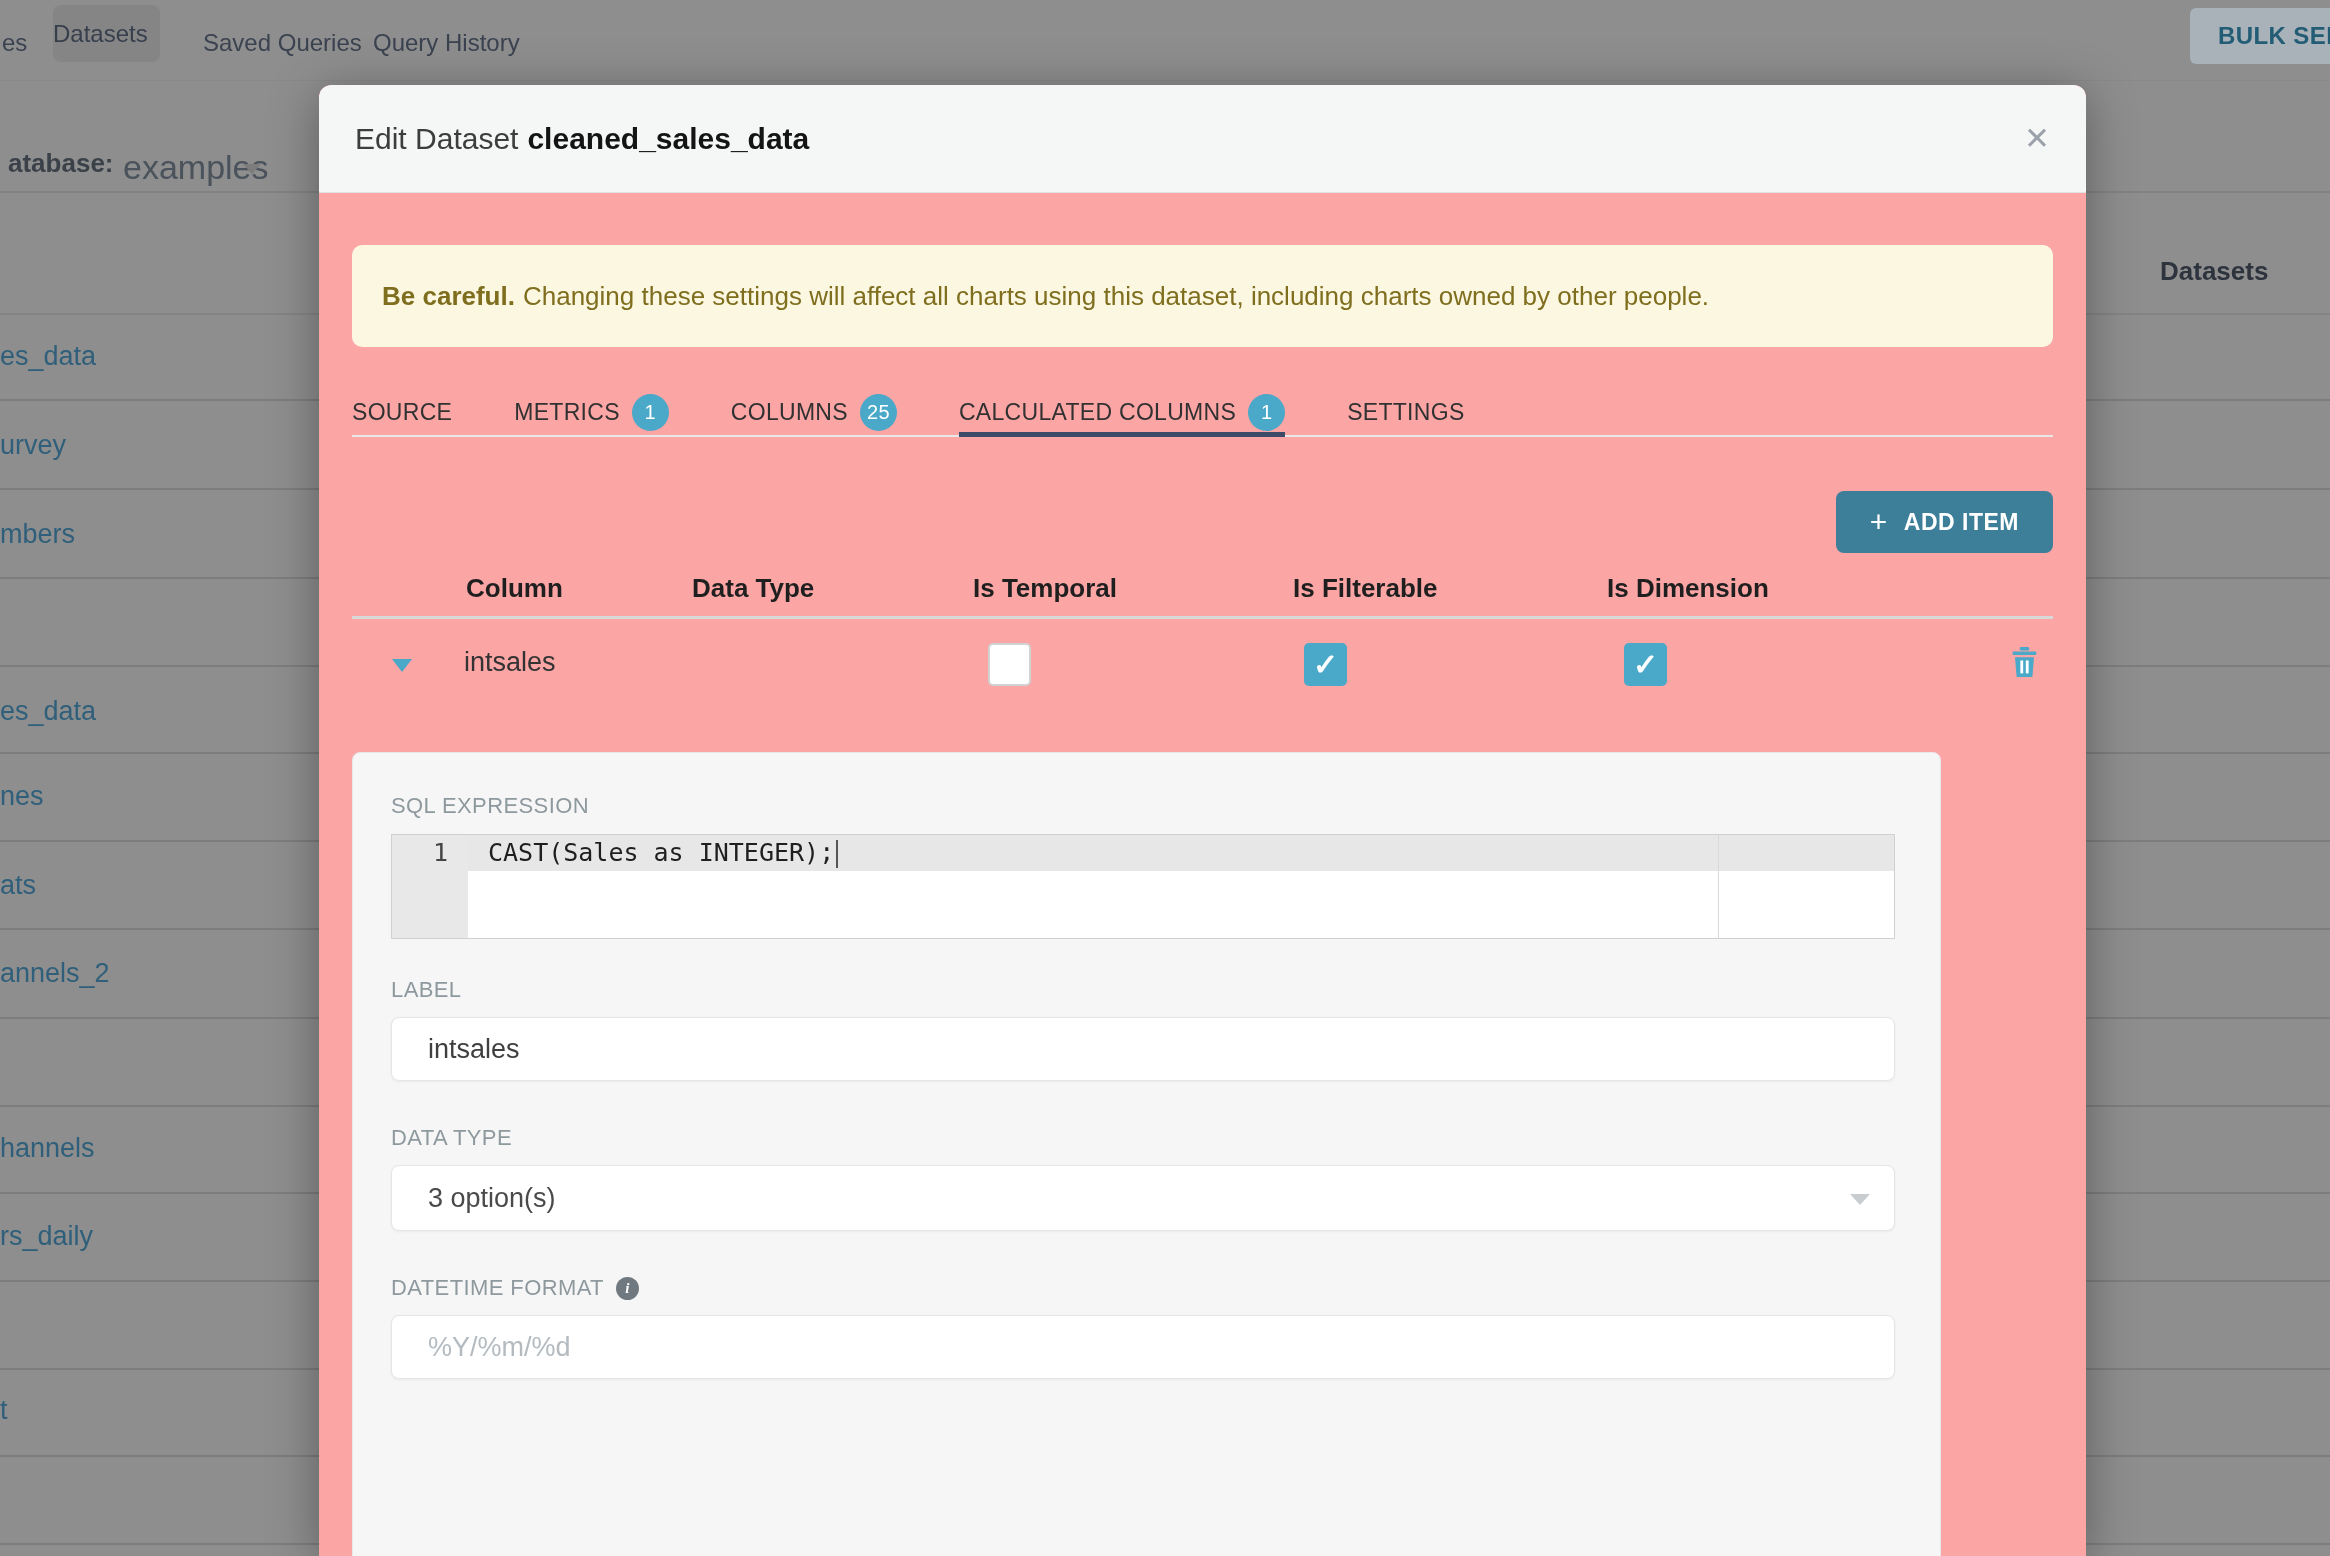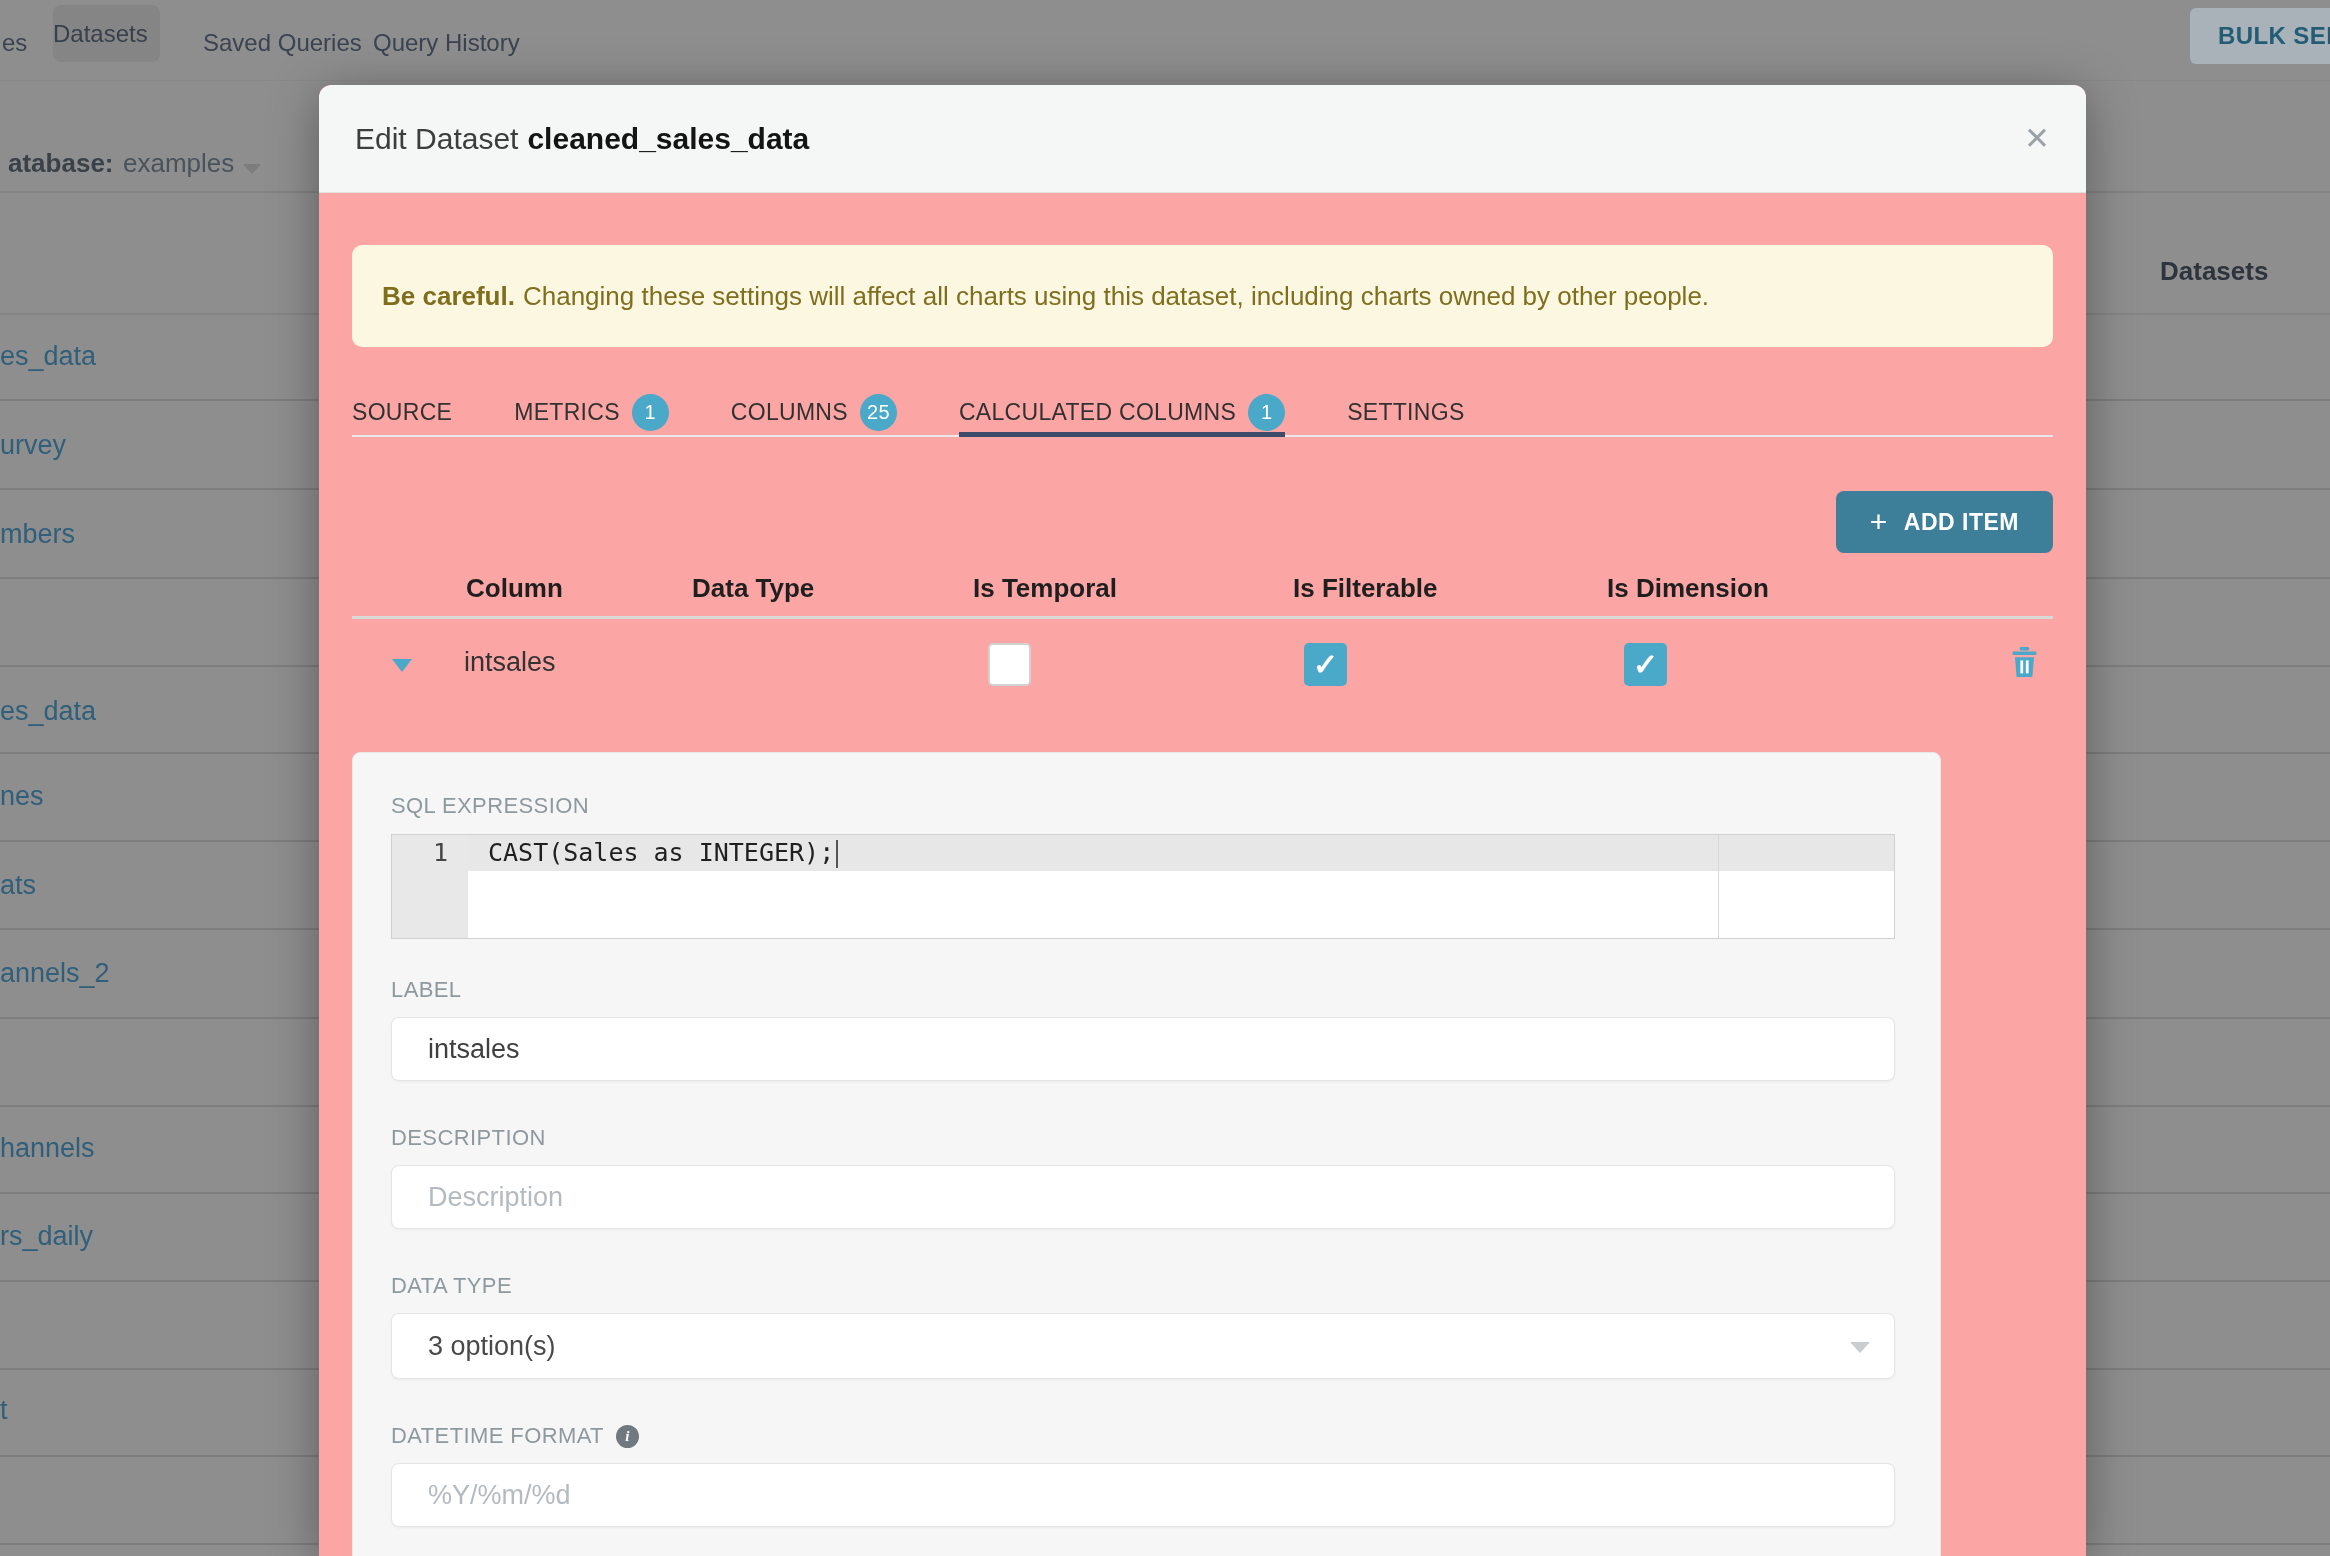--- a/index.html
+++ b/index.html
@@ -14,21 +14,21 @@
   .nav-pill { position:absolute; left:53px; top:5px; width:107px; height:57px;
     background:#858585; border-radius:8px; display:flex; align-items:center; justify-content:flex-start; }
   .nav-pill span { font-size:24px; color:#373f4d; }
   .nav-item { position:absolute; top:29px; font-size:24px; color:#3b4250; white-space:nowrap; }
   .nav-item.sq { left:203px; } .nav-item.qh { left:373px; }
   .nav-border { position:absolute; left:0; top:80px; width:100%; height:1px; background:#898989; }
   .bulk-btn { position:absolute; left:2190px; top:8px; width:190px; height:56px; background:#a9b2b8;
     border-radius:6px; display:flex; align-items:center; padding-left:28px; }
   .bulk-btn span { font-size:24px; font-weight:700; letter-spacing:.4px; color:#235c75; white-space:nowrap; }
   .db-label { position:absolute; left:0; top:148px; font-size:26px; font-weight:700; color:#3a4149;padding-left:8px; }
-  .db-value { position:absolute; left:123px; top:148px; font-size:26px; color:#4a525b; }
+  .db-value { position:absolute; left:123px; top:148px; font-size:34px; color:#4a525b; }
   .db-caret { position:absolute; left:243px; top:164px; width:0; height:0;
     border-left:9px solid transparent; border-right:9px solid transparent; border-top:10px solid #7c7c7c; }
   .hline { position:absolute; left:0; width:100%; height:1.5px; background:#828282; }
   .actions-header { position:absolute; left:2160px; top:256px; font-size:26px; font-weight:700; color:#2d343e; }
   .row-divider { position:absolute; left:0; width:100%; height:1.5px; background:#7d7d7d; }
   .bg-link { position:absolute; left:0; font-size:27px; color:#2f5f7a; white-space:nowrap; cursor:pointer; }
   
   .modal { position:absolute; left:319px; top:85px; width:1767px; height:1471px; background:#fca5a5;
     border-radius:12px 12px 0 0; box-shadow:0 8px 50px rgba(0,0,0,.35); overflow:hidden; }
   .modal-header { display:flex; align-items:center; height:108px; padding:0 36px;
@@ -230,24 +230,20 @@
             <div class="code-line"><span>CAST(Sales as INTEGER);</span><span class="cursor"></span></div>
             <div class="margin-line"></div>
           </div>
         </div>
 
         <div class="f-group first">
           <div class="field-label">LABEL</div>
           <input class="text-input" type="text" value="intsales" style="">
         </div>
 
-        <div class="f-group">
-          <div class="field-label">DESCRIPTION</div>
-          <input class="text-input" type="text" placeholder="Description" style="">
-        </div>
 
         <div class="f-group">
           <div class="field-label">DATA TYPE</div>
           <div class="select-box">
             <span>3 option(s)</span>
             <span class="select-caret"></span>
           </div>
         </div>
 
         <div class="f-group">

